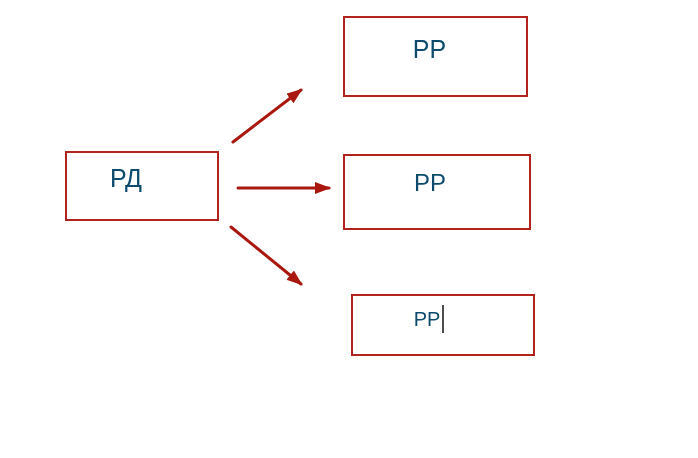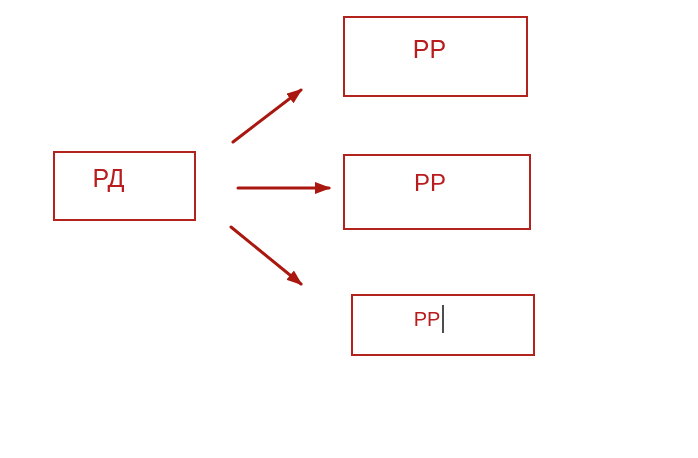--- a/index.html
+++ b/index.html
@@ -26,27 +26,27 @@
   .node {
     position: absolute;
     box-sizing: border-box;
     border: 2px solid #b2231d;
     background: #ffffff;
     display: flex;
     align-items: center;
     justify-content: center;
   }
   .node-label {
-    color: #b91c1c;
+    color: #0c4a6e;
     white-space: nowrap;
     display: flex;
     align-items: center;
   }
   .node-source {
-    left: 53px; top: 151px; width: 143px; height: 70px;
+    left: 65px; top: 151px; width: 154px; height: 70px;
   }
   .node-source .node-label {
     font-size: 25px;
     transform: translate(-16px, -8px);
   }
   .node-target-1 {
     left: 343px; top: 16px; width: 185px; height: 81px;
   }
   .node-target-1 .node-label {
     font-size: 25px;

